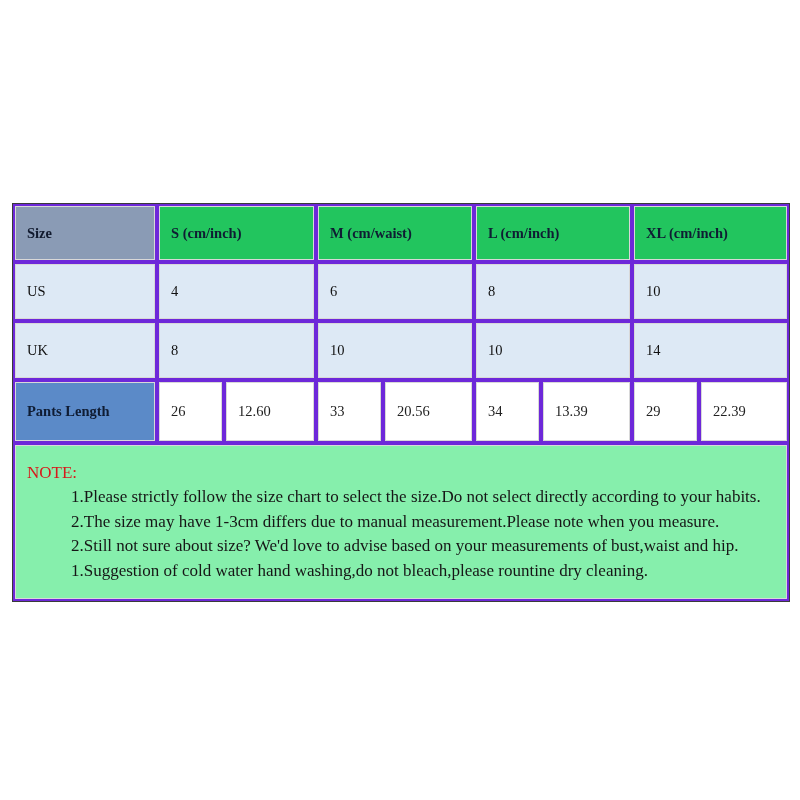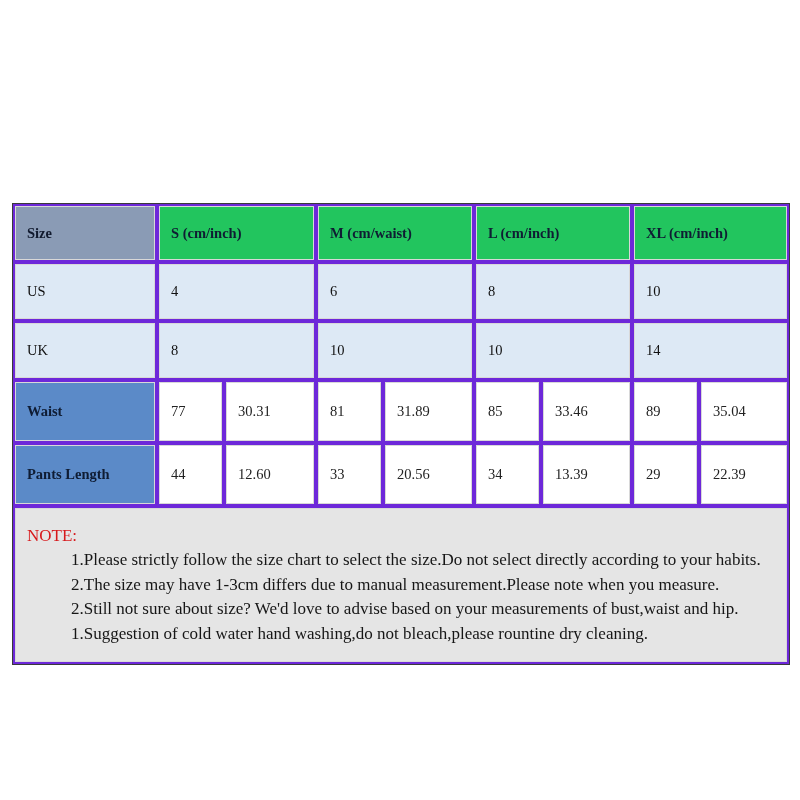--- a/index.html
+++ b/index.html
@@ -63,21 +63,21 @@
       color: #0f1c33;
       height: 35px;
       font-size: 14.5px;
     }
     td.meas-val {
       background: #ffffff;
       font-size: 15px;
       color: #222;
     }
     td.note-cell {
-      background: #e5e5e5;
+      background: #86efac;
       height: 130px;
       padding: 6px 0 4px 0;
       line-height: 24.5px;
     }
     .note-title {
       color: #d7191c;
       font-size: 17px;
       display: block;
     }
     .note-line {
@@ -122,33 +122,22 @@
     </tr>
     <tr>
       <td class="conv-label">UK</td>
       <td class="conv-val" colspan="2">8</td>
       <td class="conv-val" colspan="2">10</td>
       <td class="conv-val" colspan="2">10</td>
       <td class="conv-val" colspan="2">14</td>
     </tr>
 
     <tr>
-      <td class="meas-label">Waist</td>
-      <td class="meas-val">77</td>
-      <td class="meas-val">30.31</td>
-      <td class="meas-val">81</td>
-      <td class="meas-val">31.89</td>
-      <td class="meas-val">85</td>
-      <td class="meas-val">33.46</td>
-      <td class="meas-val">89</td>
-      <td class="meas-val">35.04</td>
-    </tr>
-    <tr>
       <td class="meas-label">Pants Length</td>
-      <td class="meas-val">44</td>
+      <td class="meas-val">26</td>
       <td class="meas-val">12.60</td>
       <td class="meas-val">33</td>
       <td class="meas-val">20.56</td>
       <td class="meas-val">34</td>
       <td class="meas-val">13.39</td>
       <td class="meas-val">29</td>
       <td class="meas-val">22.39</td>
     </tr>
 
     <tr>

